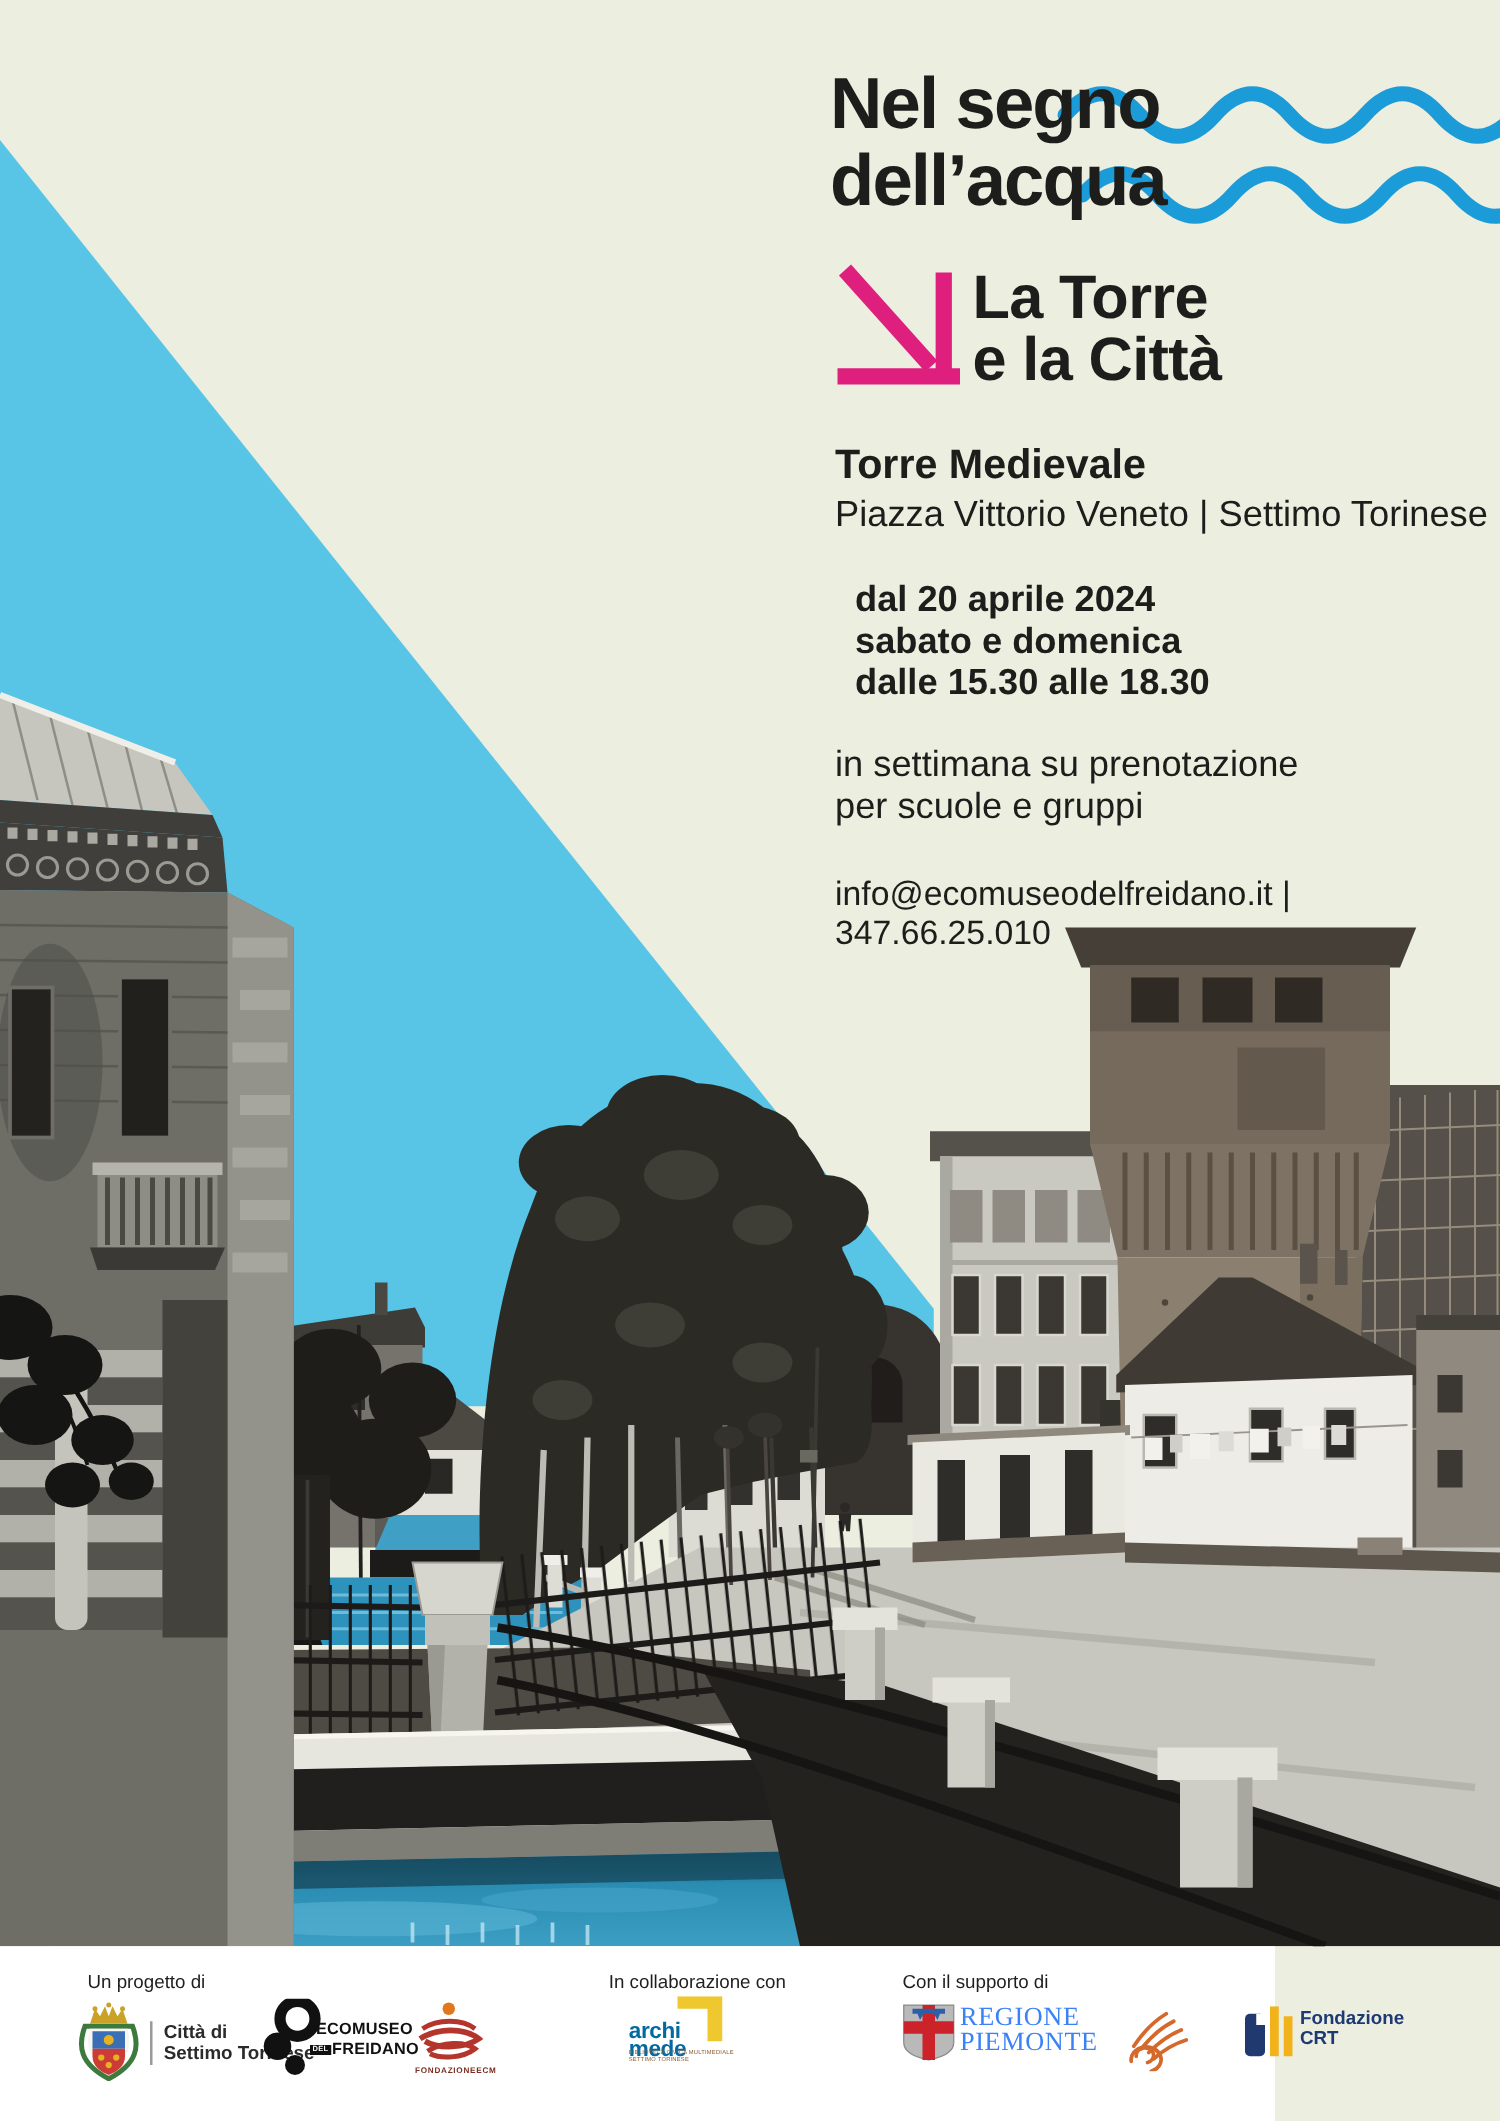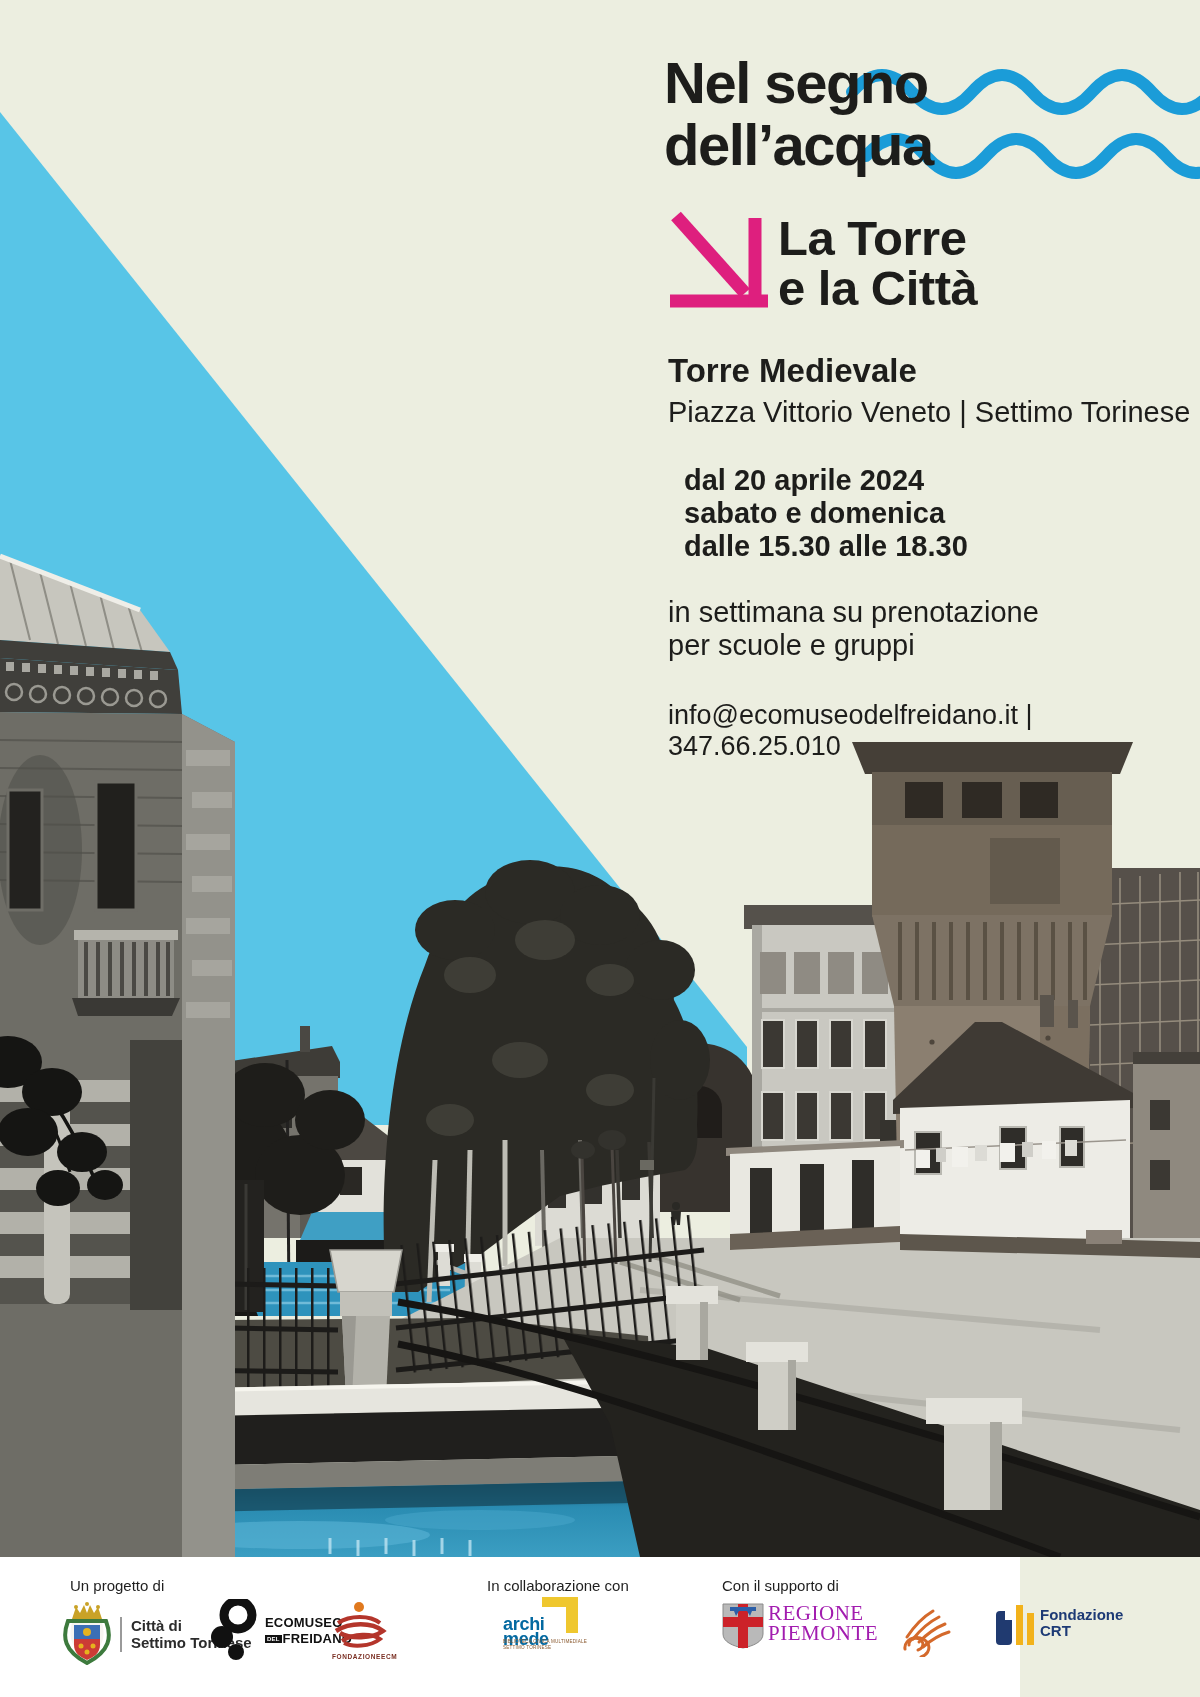--- a/index.html
+++ b/index.html
@@ -19,26 +19,26 @@
   .schedule{left:668px;top:464px;font-size:29px;font-weight:700;line-height:1.14;margin-left:16px;}
   .booking{left:668px;top:596px;font-size:29px;font-weight:400;line-height:1.14;}
   .contact{left:668px;top:700px;font-size:27px;font-weight:400;}
   
   .footer{left:0;top:1557px;width:1020px;height:140px;background:#ffffff;}
   .flabel{position:absolute;top:20px;font-size:15px;color:#1f1f1f;}
   .lbl1{left:70px;} .lbl2{left:487px;} .lbl3{left:722px;}
   .logo{position:absolute;}
   .settimo-text{left:120px;top:60px;font-size:15px;font-weight:700;color:#2b2b2b;line-height:1.15;
     border-left:2px solid #9a9a9a;padding-left:9px;}
-  .eco-text{left:265px;top:58px;font-size:13px;font-weight:800;color:#111;line-height:1.2;letter-spacing:0.2px;}
+  .eco-text{left:248px;top:58px;font-size:13px;font-weight:800;color:#111;line-height:1.2;letter-spacing:0.2px;text-align:center;}
   .eco-del{font-size:6px;font-weight:800;background:#111;color:#fff;padding:1px 2px;vertical-align:2px;margin-right:1px;}
   .ecm-text{left:332px;top:96px;font-size:6.5px;color:#7a2e22;letter-spacing:0.6px;font-weight:700;}
   .archi-text{left:503px;top:60px;font-size:18px;font-weight:700;color:#0369a1;line-height:0.85;letter-spacing:-0.3px;}
   .archi-sub{left:503px;top:82px;font-size:4.6px;color:#8a5a30;line-height:1.3;letter-spacing:0.2px;}
-  .regione-text{left:768px;top:47px;font-family:"Liberation Serif",serif;font-size:21px;color:#a21caf;
+  .regione-text{left:768px;top:47px;font-family:"Liberation Serif",serif;font-size:21px;color:#3b82f6;
     line-height:0.93;letter-spacing:0.5px;}
   .crt-text{left:1040px;top:50px;font-size:15px;font-weight:700;color:#1d3a75;line-height:1.08;}
 </style>
 </head>
 <body>
 
 <div class="poster">
 
   <svg class="abs" style="left:0;top:0" width="1200" height="1557" viewBox="0 0 1200 1557" aria-hidden="true">
     <defs>

